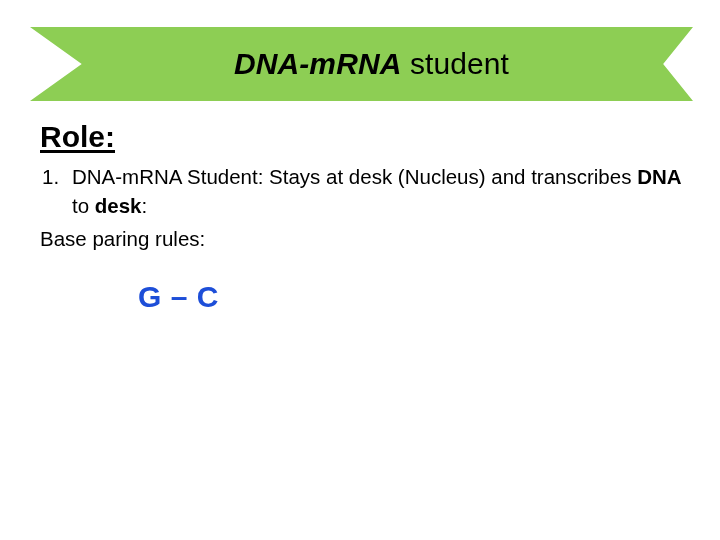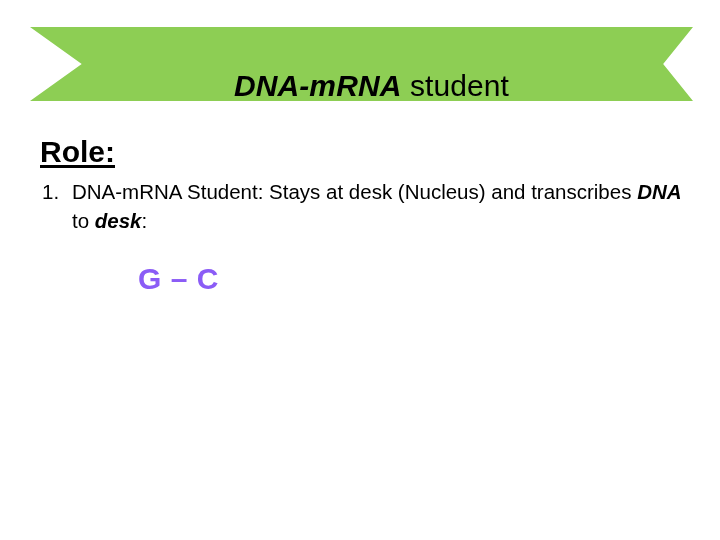--- a/index.html
+++ b/index.html
@@ -19,41 +19,41 @@
   .banner {
     position: absolute;
     left: 30px;
     top: 27px;
     width: 663px;
     height: 74px;
     background: #8DCE54;
     -webkit-clip-path: polygon(0 0, 100% 0, 95.5% 50%, 100% 100%, 0 100%, 7.8% 50%);
     clip-path: polygon(0 0, 100% 0, 95.5% 50%, 100% 100%, 0 100%, 7.8% 50%);
     display: flex;
-    align-items: flex-end;
+    align-items: center;
     justify-content: center;
   }
   .banner-title {
     font-size: 30px;
     color: #000000;
     line-height: 1;
     white-space: nowrap;
     letter-spacing: 0.1px;
     padding-left: 20px;
   }
   .banner-title .em {
     font-weight: bold;
     font-style: italic;
   }
 
   
   .content {
     position: absolute;
     left: 0;
-    top: 113px;
+    top: 98px;
     width: 720px;
   }
 
   .role-heading {
     margin: 0;
     padding: 23px 0 0 40px;
     font-size: 30px;
     font-weight: bold;
     color: #000000;
     line-height: 1.05;
@@ -77,40 +77,40 @@
     line-height: 1.42;
     color: #000000;
   }
   .list-marker {
     position: absolute;
     left: 42px;
     top: 0;
     font-size: 20.5px;
     line-height: 1.42;
   }
-  .b { font-weight: bold; font-style: italic; }
+  .b { font-weight: bold; }
 
   .subhead {
     margin: 0;
     padding: 4px 0 0 40px;
     font-size: 20.5px;
     line-height: 1.42;
     color: #000000;
   }
 
   .pairs {
     margin: 0;
     padding: 20px 0 0 0;
     list-style: none;
   }
   .pair-row {
     padding: 0 0 0 138px;
     font-size: 30px;
     font-weight: bold;
-    color: #8b5cf6;
+    color: #1d4ed8;
     line-height: 1.63;
     letter-spacing: 0.5px;
   }
 </style>
 </head>
 <body>
 
 <div class="banner">
   <div class="banner-title">
     <span class="em">DNA-mRNA</span><span> student</span>
@@ -123,18 +123,19 @@
     <span class="ul">Role:</span>
   </div>
 
   <ol class="list">
     <li class="list-item">
       <span class="list-marker">1.</span>
       <span>DNA-mRNA Student: Stays at desk (Nucleus) and transcribes </span><span class="b">DNA</span><span> to </span><span class="b">desk</span><span>:</span>
     </li>
   </ol>
 
+  <p class="subhead">Base paring rules:</p>
 
   <ul class="pairs">
     <li class="pair-row">G – C</li>
   </ul>
 
 </div>
 
 </body></html>

